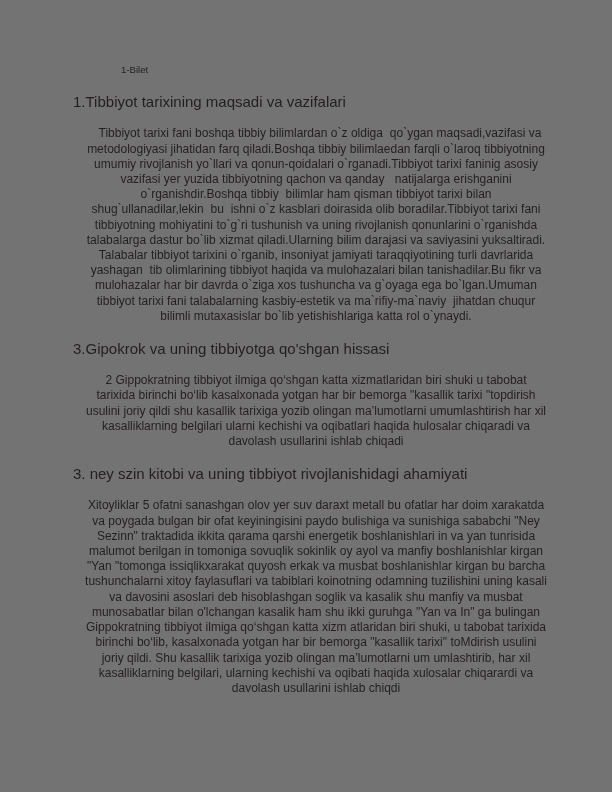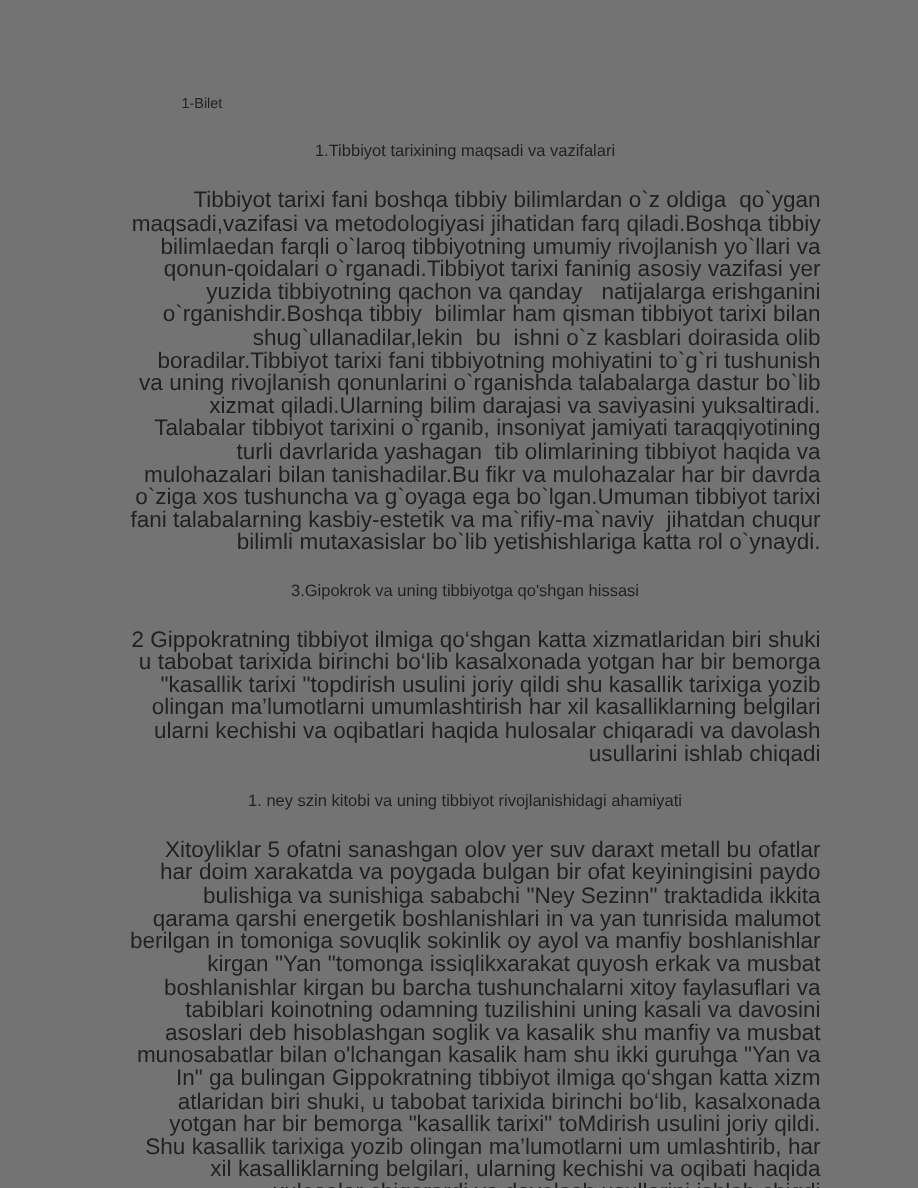--- a/index.html
+++ b/index.html
@@ -30,32 +30,32 @@
   }
   .doc-title {
     font-size: 9.6px;
     line-height: 15.2px;
     margin: 0 0 17px 0;
     padding-left: 48px;
     color: #231f20;
     white-space: pre;
   }
   .heading {
-    font-size: 11px;
+    font-size: 15px;
     line-height: 15.2px;
     margin: 0 0 17px 0;
     color: #231f20;
-    text-align: center;
+    text-align: left;
   }
   .para {
-    font-size: 15px;
+    font-size: 12px;
     line-height: 15.2px;
     margin: 0 0 17px 12px;
     color: #231f20;
-    text-align: right;
+    text-align: center;
     white-space: pre-wrap;
     word-spacing: 0.1px;
   }
   .para.indent {
     text-indent: 8px;
   }
   .block:last-child {
     margin-bottom: 0;
   }
 </style>
@@ -68,18 +68,18 @@
     <p class="doc-title block">1-Bilet</p>
 
     <p class="heading block">1.Tibbiyot tarixining maqsadi va vazifalari</p>
 
     <p class="para indent block">Tibbiyot tarixi fani boshqa tibbiy bilimlardan o`z oldiga  qo`ygan maqsadi,vazifasi va metodologiyasi jihatidan farq qiladi.Boshqa tibbiy bilimlaedan farqli o`laroq tibbiyotning umumiy rivojlanish yo`llari va qonun-qoidalari o`rganadi.Tibbiyot tarixi faninig asosiy vazifasi yer yuzida tibbiyotning qachon va qanday   natijalarga erishganini o`rganishdir.Boshqa tibbiy  bilimlar ham qisman tibbiyot tarixi bilan shug`ullanadilar,lekin  bu  ishni o`z kasblari doirasida olib boradilar.Tibbiyot tarixi fani tibbiyotning mohiyatini to`g`ri tushunish va uning rivojlanish qonunlarini o`rganishda talabalarga dastur bo`lib xizmat qiladi.Ularning bilim darajasi va saviyasini yuksaltiradi. Talabalar tibbiyot tarixini o`rganib, insoniyat jamiyati taraqqiyotining turli davrlarida yashagan  tib olimlarining tibbiyot haqida va mulohazalari bilan tanishadilar.Bu fikr va mulohazalar har bir davrda o`ziga xos tushuncha va g`oyaga ega bo`lgan.Umuman tibbiyot tarixi fani talabalarning kasbiy-estetik va ma`rifiy-ma`naviy  jihatdan chuqur bilimli mutaxasislar bo`lib yetishishlariga katta rol o`ynaydi.</p>
 
     <p class="heading block">3.Gipokrok va uning tibbiyotga qo'shgan hissasi</p>
 
     <p class="para block">2 Gippokratning tibbiyot ilmiga qo‘shgan katta xizmatlaridan biri shuki u tabobat tarixida birinchi bo‘lib kasalxonada yotgan har bir bemorga "kasallik tarixi "topdirish usulini joriy qildi shu kasallik tarixiga yozib olingan ma’lumotlarni umumlashtirish har xil kasalliklarning belgilari ularni kechishi va oqibatlari haqida hulosalar chiqaradi va davolash usullarini ishlab chiqadi</p>
 
-    <p class="heading block">1. ney szin kitobi va uning tibbiyot rivojlanishidagi ahamiyati</p>
+    <p class="heading block">3. ney szin kitobi va uning tibbiyot rivojlanishidagi ahamiyati</p>
 
     <p class="para block">Xitoyliklar 5 ofatni sanashgan olov yer suv daraxt metall bu ofatlar har doim xarakatda va poygada bulgan bir ofat keyiningisini paydo bulishiga va sunishiga sababchi "Ney Sezinn" traktadida ikkita qarama qarshi energetik boshlanishlari in va yan tunrisida malumot berilgan in tomoniga sovuqlik sokinlik oy ayol va manfiy boshlanishlar kirgan "Yan "tomonga issiqlikxarakat quyosh erkak va musbat boshlanishlar kirgan bu barcha tushunchalarni xitoy faylasuflari va tabiblari koinotning odamning tuzilishini uning kasali va davosini asoslari deb hisoblashgan soglik va kasalik shu manfiy va musbat munosabatlar bilan o'lchangan kasalik ham shu ikki guruhga "Yan va In" ga bulingan Gippokratning tibbiyot ilmiga qo‘shgan katta xizm atlaridan biri shuki, u tabobat tarixida birinchi bo‘lib, kasalxonada yotgan har bir bemorga "kasallik tarixi" toMdirish usulini joriy qildi. Shu kasallik tarixiga yozib olingan ma’lumotlarni um umlashtirib, har xil kasalliklarning belgilari, ularning kechishi va oqibati haqida xulosalar chiqarardi va davolash usullarini ishlab chiqdi</p>
 
   </div>
 </div>
 
 </body></html>

